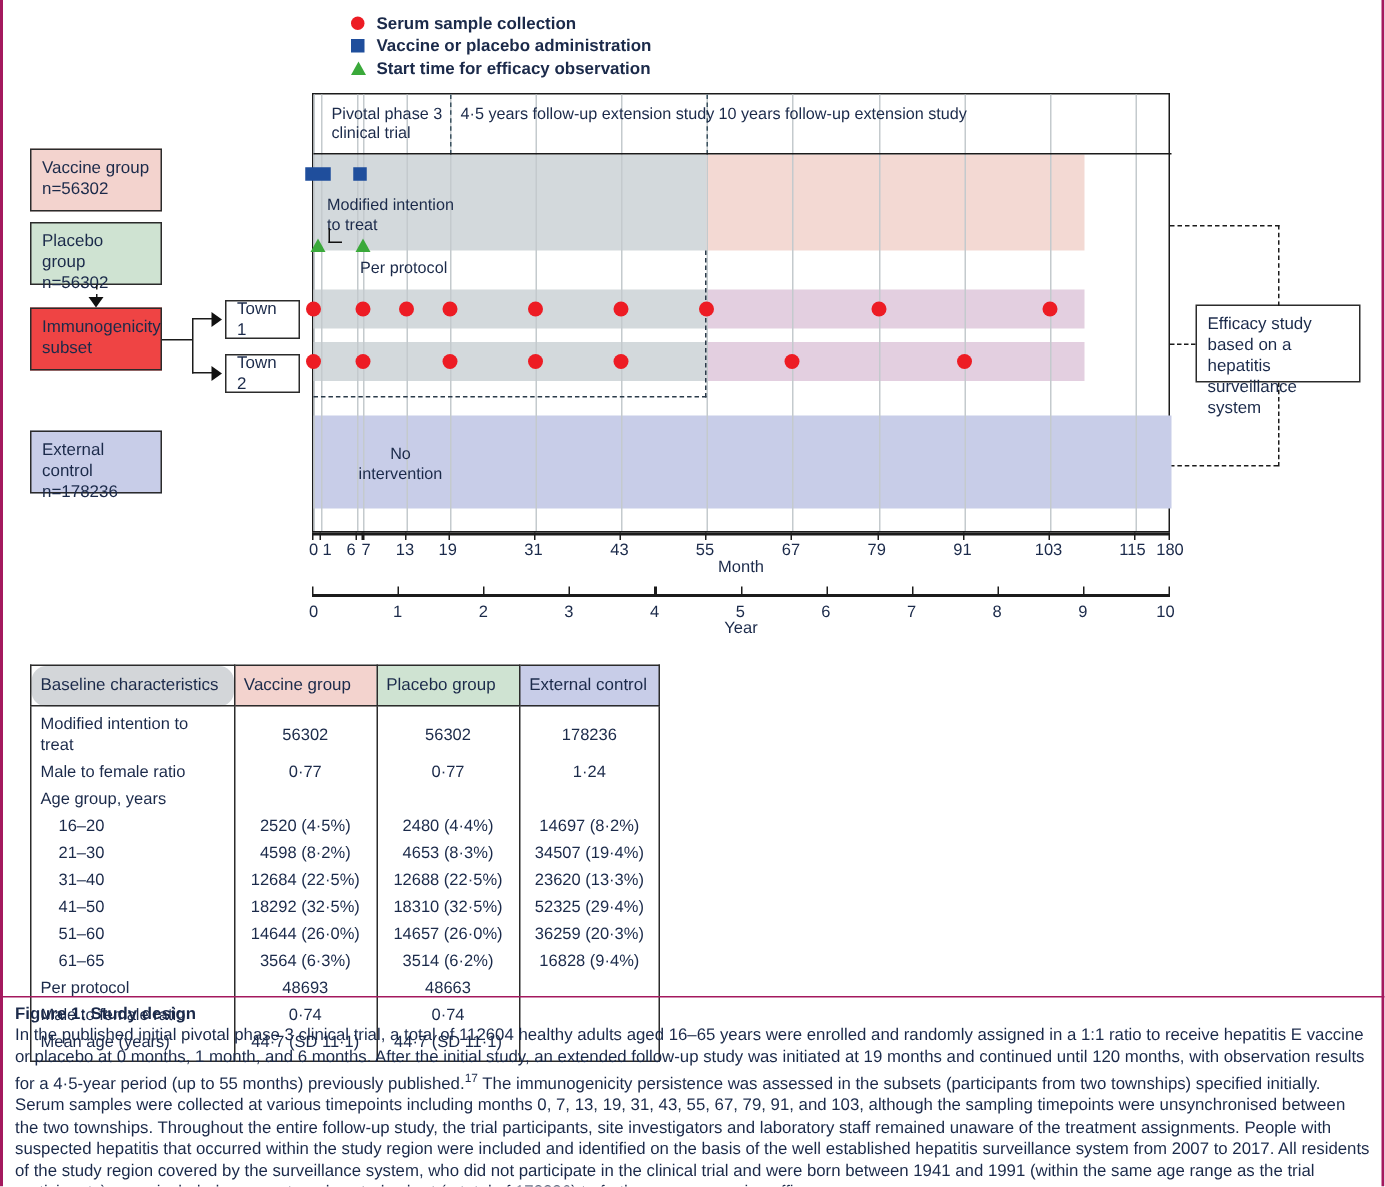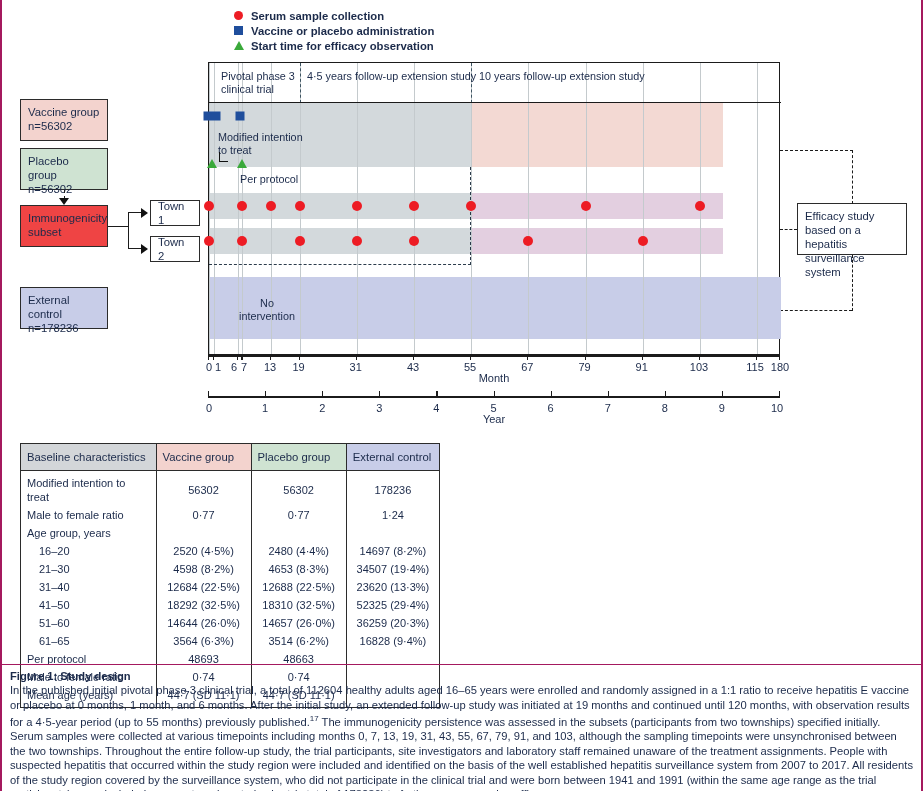--- a/index.html
+++ b/index.html
@@ -63,21 +63,21 @@
   .axis{position:absolute;left:206px;width:572px;height:1.6px;background:#1b1b1b;}
   .tick{position:absolute;width:1.2px;height:5px;background:#1b1b1b;top:0;}
   .ticklbl{position:absolute;font-size:11px;color:#1b2a4a;transform:translateX(-50%);top:6px;white-space:nowrap;}
   .axis-title{position:absolute;font-size:11px;color:#1b2a4a;text-align:center;width:572px;left:206px;}
 
   
   #table-wrap{left:18px;top:443px;width:420px;}
   table{border-collapse:collapse;font-size:11px;color:#1b2a4a;width:420px;}
   th,td{border:1px solid #2b2b2b;padding:2px 6px;font-weight:normal;vertical-align:middle;}
   thead th{font-size:11.3px;height:22px;}
-  th.c0{background:#d3d6d9;text-align:left;width:138px;}
+  th.c0{background:#d3d6d9;text-align:left;width:138px;border-radius:10px;}
   th.c1{background:#f3d3ce;text-align:left;width:95px;}
   th.c2{background:#cfe3d2;text-align:left;width:95px;}
   th.c3{background:#c8cde8;text-align:left;width:92px;}
   tbody td{border-left:1px solid #2b2b2b;border-right:1px solid #2b2b2b;border-top:none;border-bottom:none;height:14px;line-height:14px;}
   tbody td.lbl{text-align:left;}
   tbody td.val{text-align:center;}
   tbody tr.first td{padding-top:5px;}
   tbody tr.last td{padding-bottom:5px;border-bottom:1px solid #2b2b2b;}
   td.indent{padding-left:18px;}
 

